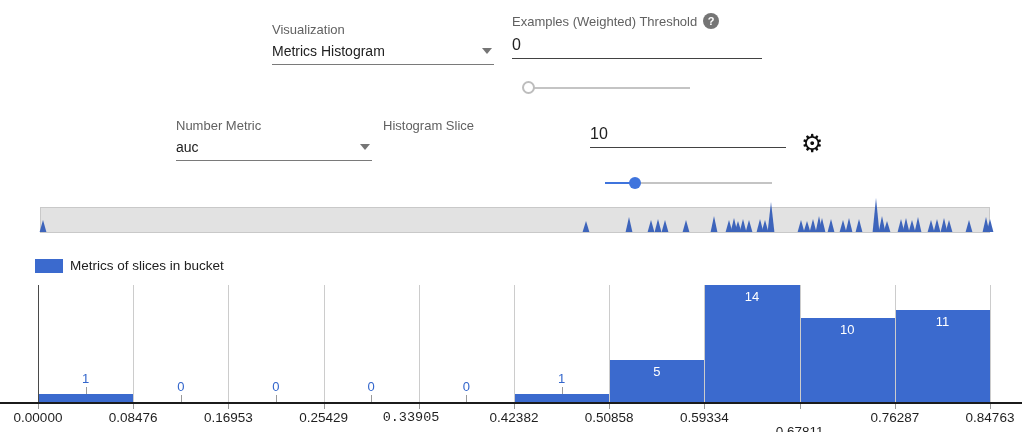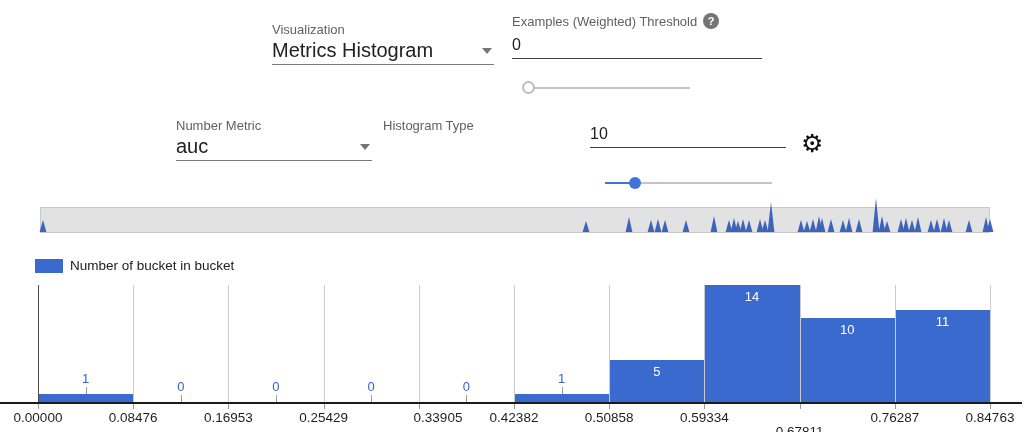--- a/index.html
+++ b/index.html
@@ -2,21 +2,21 @@
 <html><head>
 <meta charset="utf-8">
 <style>
   html,body{margin:0;padding:0;background:#fff;}
   body{width:1024px;height:432px;position:relative;overflow:hidden;
        font-family:"Liberation Sans","DejaVu Sans",sans-serif;color:#212121;}
 
   .field{position:absolute;}
   .field-label{font-size:13px;color:#616161;height:16px;display:flex;align-items:center;gap:6px;}
   .field-value{position:relative;display:flex;align-items:center;height:27px;
-               font-size:20px;color:#212121;border-bottom:1px solid #7a7a7a;cursor:pointer;}
+               font-size:14px;color:#212121;border-bottom:1px solid #7a7a7a;cursor:pointer;}
   .arrow{width:0;height:0;border-left:5px solid transparent;border-right:5px solid transparent;
          border-top:6px solid #757575;margin-left:auto;margin-right:2px;}
   .text-input{border:none;outline:none;background:transparent;width:100%;
               font-family:inherit;font-size:16px;color:#212121;height:26px;padding:0;
               border-bottom:1px solid #424242;}
   .help{width:16px;height:16px;border-radius:50%;background:#757575;color:#fff;
         font-size:11px;font-weight:bold;display:flex;align-items:center;justify-content:center;cursor:pointer;}
   .gear{position:absolute;left:801px;top:131px;font-family:"DejaVu Sans",sans-serif;
         font-size:25px;line-height:26px;color:#0d0d0d;cursor:pointer;}
 
@@ -74,21 +74,21 @@
 
 <div class="field" style="left:176px;top:117px;width:196px;">
   <div class="field-label">Number Metric</div>
   <div class="field-value">
     <span>auc</span>
     <span class="arrow"></span>
   </div>
 </div>
 
 <div class="field" style="left:383px;top:117px;width:193px;">
-  <div class="field-label">Histogram Type</div>
+  <div class="field-label">Histogram Slice</div>
 </div>
 
 <div class="field" style="left:590px;top:117px;width:196px;">
   <input class="text-input" style="margin-top: 4px;" value="10">
 </div>
 
 <div class="gear">⚙</div>
 
 <div class="slider" style="left: 605px; top: 182px; width: 167px; --frac: 0.18;">
   <div class="fill"></div>
@@ -134,21 +134,21 @@
       <polygon points="899.6,40 903,26 906.4,40" fill="#3d64bb"></polygon>
       <polygon points="904.6,40 908,28 911.4,40" fill="#3d64bb"></polygon>
       <polygon points="924.6,40 928,28 931.4,40" fill="#3d64bb"></polygon>
       <polygon points="941.6,40 945,25 948.4,40" fill="#3d64bb"></polygon>
       <polygon points="945.6,40 949,27 952.4,40" fill="#3d64bb"></polygon>
     </svg>
 </div>
 
 <div class="legend">
   <div class="swatch"></div>
-  <div class="lbl">Number of bucket in bucket</div>
+  <div class="lbl">Metrics of slices in bucket</div>
 </div>
 
 <div class="plot">
     <div class="bar" style="left: 0px; width: 95.2px; height: 8.35714px;"></div>
     <div class="leader" style="left: 47.6px; bottom: 8.35714px;"></div>
     <div class="bar-label-out" style="left: 0px; width: 95.2px; bottom: 16.3571px;">1</div>
     <div class="bar" style="left: 95.2px; width: 95.2px; height: 0px;"></div>
     <div class="leader" style="left: 142.8px; bottom: 0px;"></div>
     <div class="bar-label-out" style="left: 95.2px; width: 95.2px; bottom: 8px;">0</div>
     <div class="bar" style="left: 190.4px; width: 95.2px; height: 0px;"></div>
@@ -187,21 +187,21 @@
 <div class="x-axis">
     <div class="axis-tick" style="left: 38px;"></div>
     <div class="x-label" style="left: 38px;">0.00000</div>
     <div class="axis-tick" style="left: 133.2px;"></div>
     <div class="x-label" style="left: 133.2px;">0.08476</div>
     <div class="axis-tick" style="left: 228.4px;"></div>
     <div class="x-label" style="left: 228.4px;">0.16953</div>
     <div class="axis-tick" style="left: 323.6px;"></div>
     <div class="x-label" style="left: 323.6px;">0.25429</div>
     <div class="axis-tick" style="left: 418.8px;"></div>
-    <div class="x-label" style="left: 438px;">0.33905</div>
+    <div class="x-label" style="left: 411px; font-family: Liberation Mono, monospace;">0.33905</div>
     <div class="axis-tick" style="left: 514px;"></div>
     <div class="x-label" style="left: 514px;">0.42382</div>
     <div class="axis-tick" style="left: 609.2px;"></div>
     <div class="x-label" style="left: 609.2px;">0.50858</div>
     <div class="axis-tick" style="left: 704.4px;"></div>
     <div class="x-label" style="left: 704.4px;">0.59334</div>
     <div class="axis-tick" style="left: 799.6px;"></div>
     <div class="x-label" style="left: 799.6px; margin-top: 14px;">0.67811</div>
     <div class="axis-tick" style="left: 894.8px;"></div>
     <div class="x-label" style="left: 894.8px;">0.76287</div>

